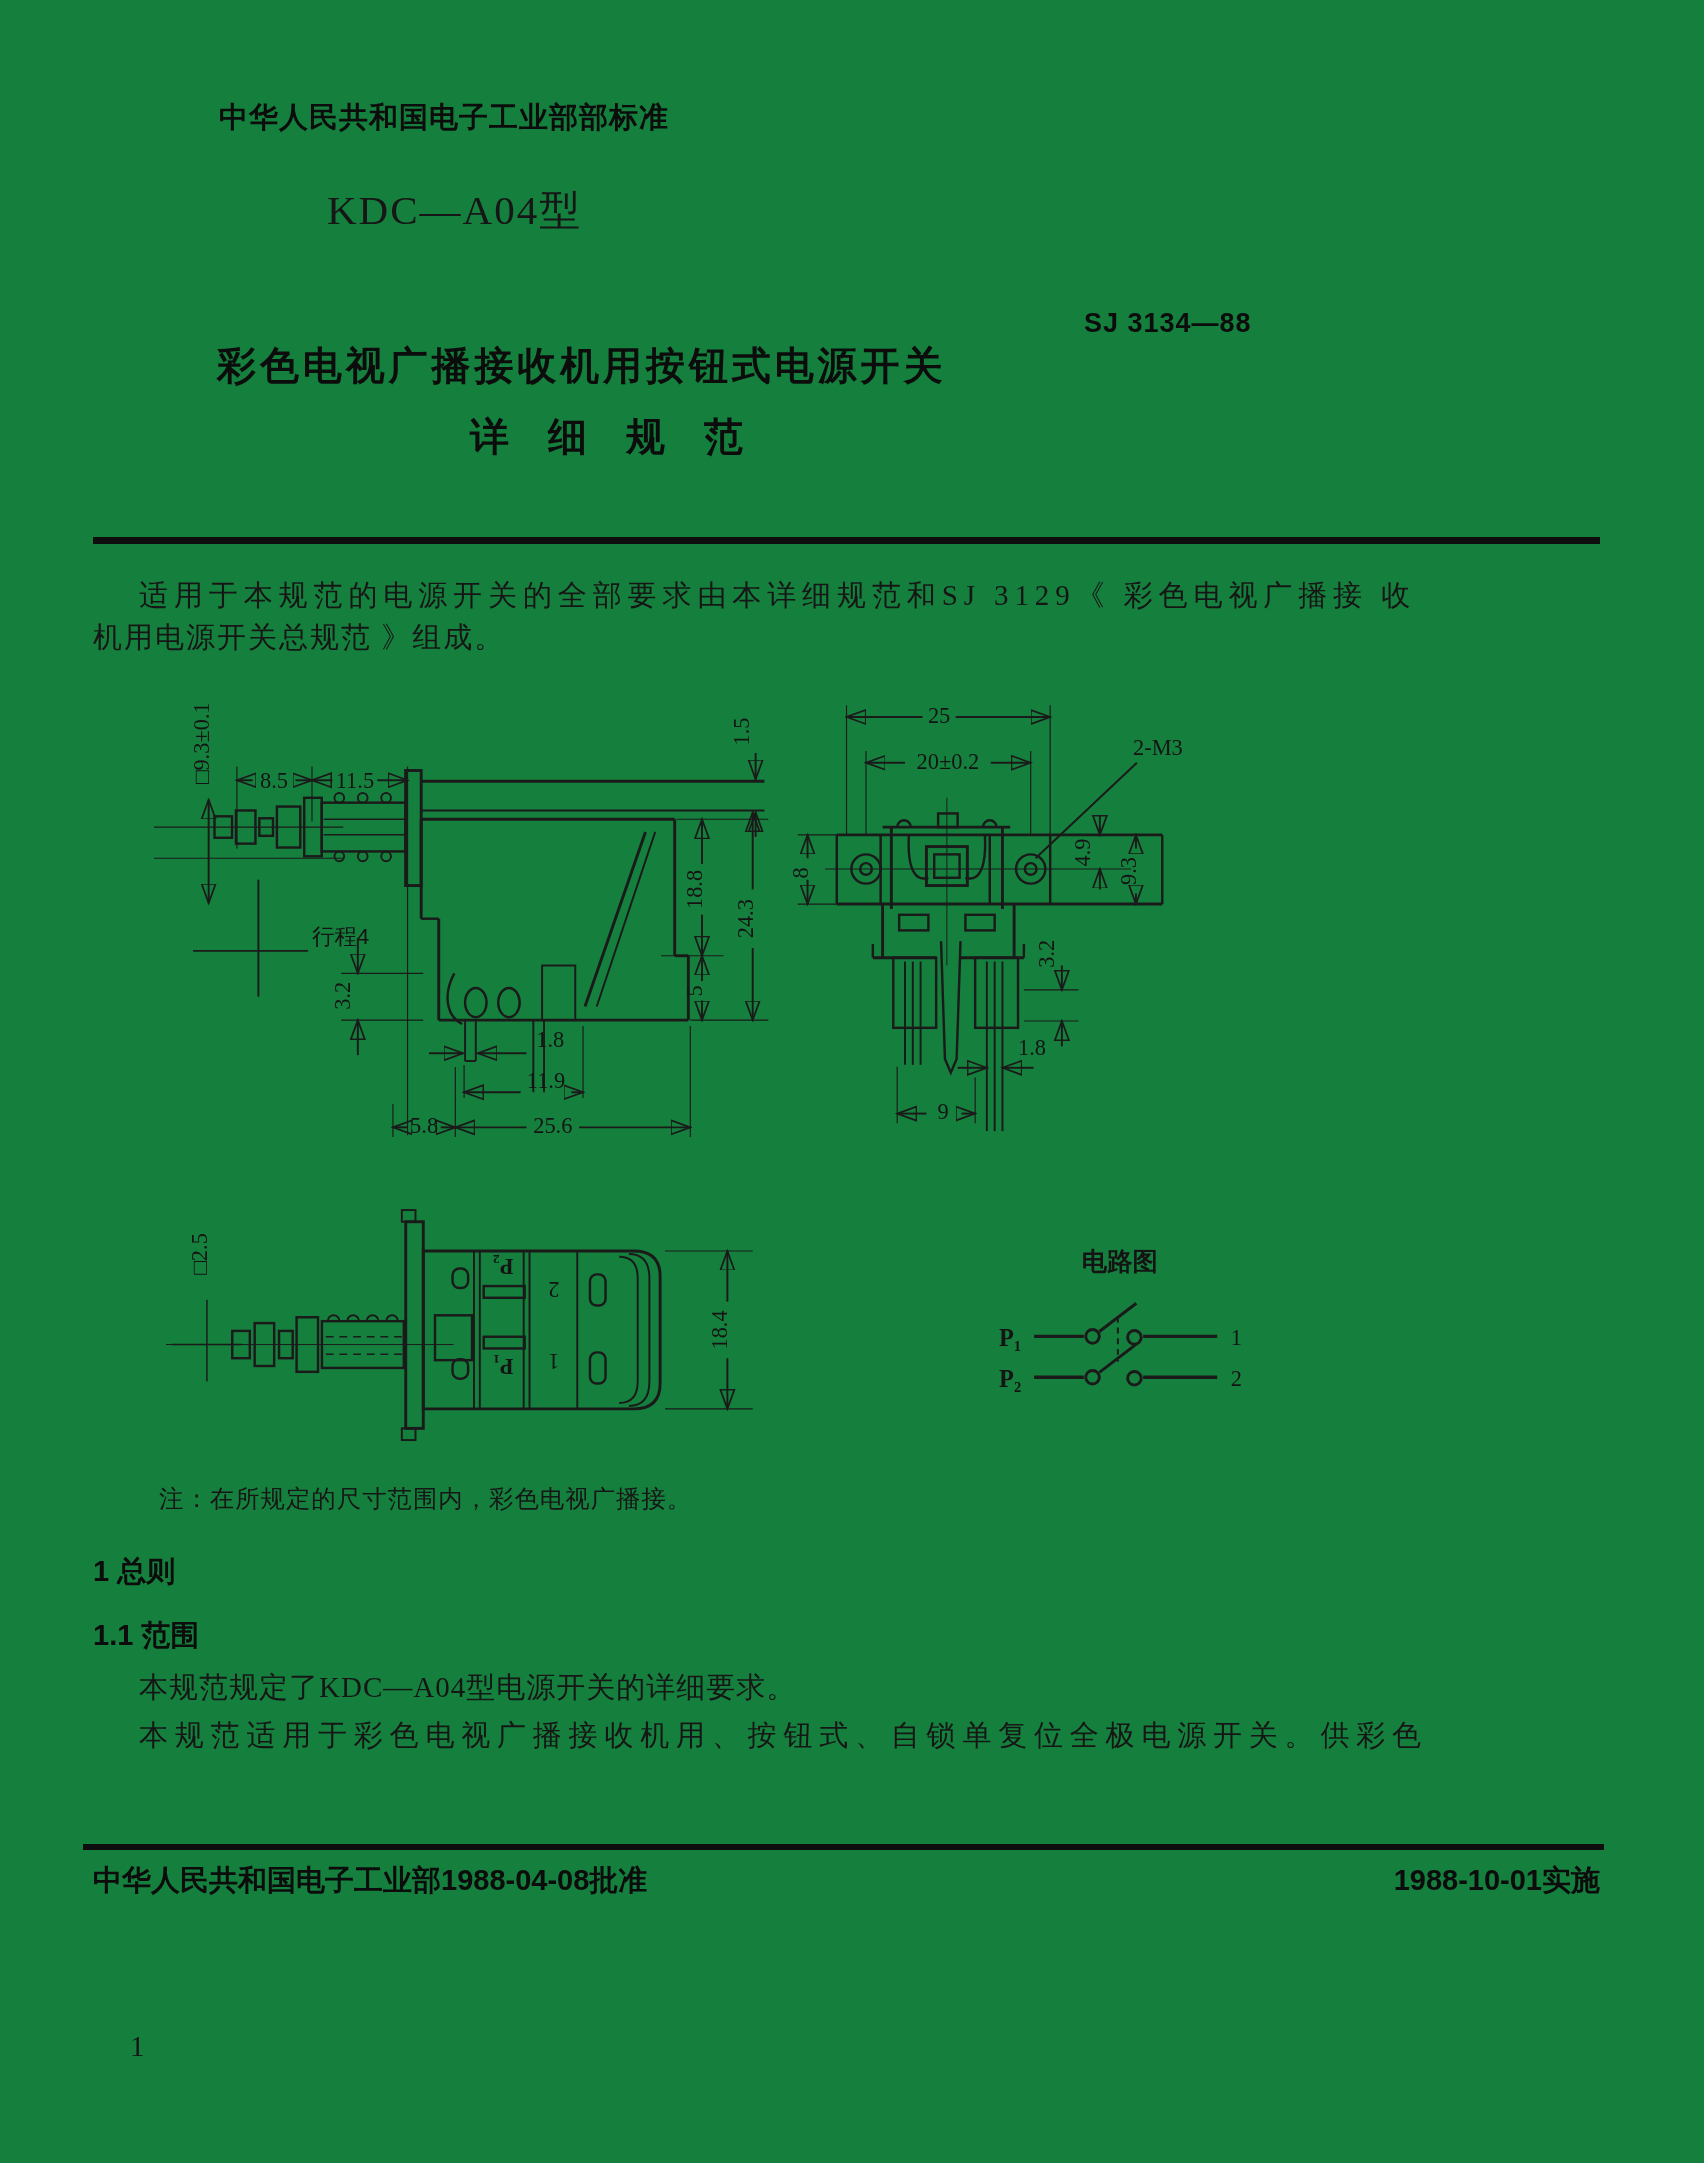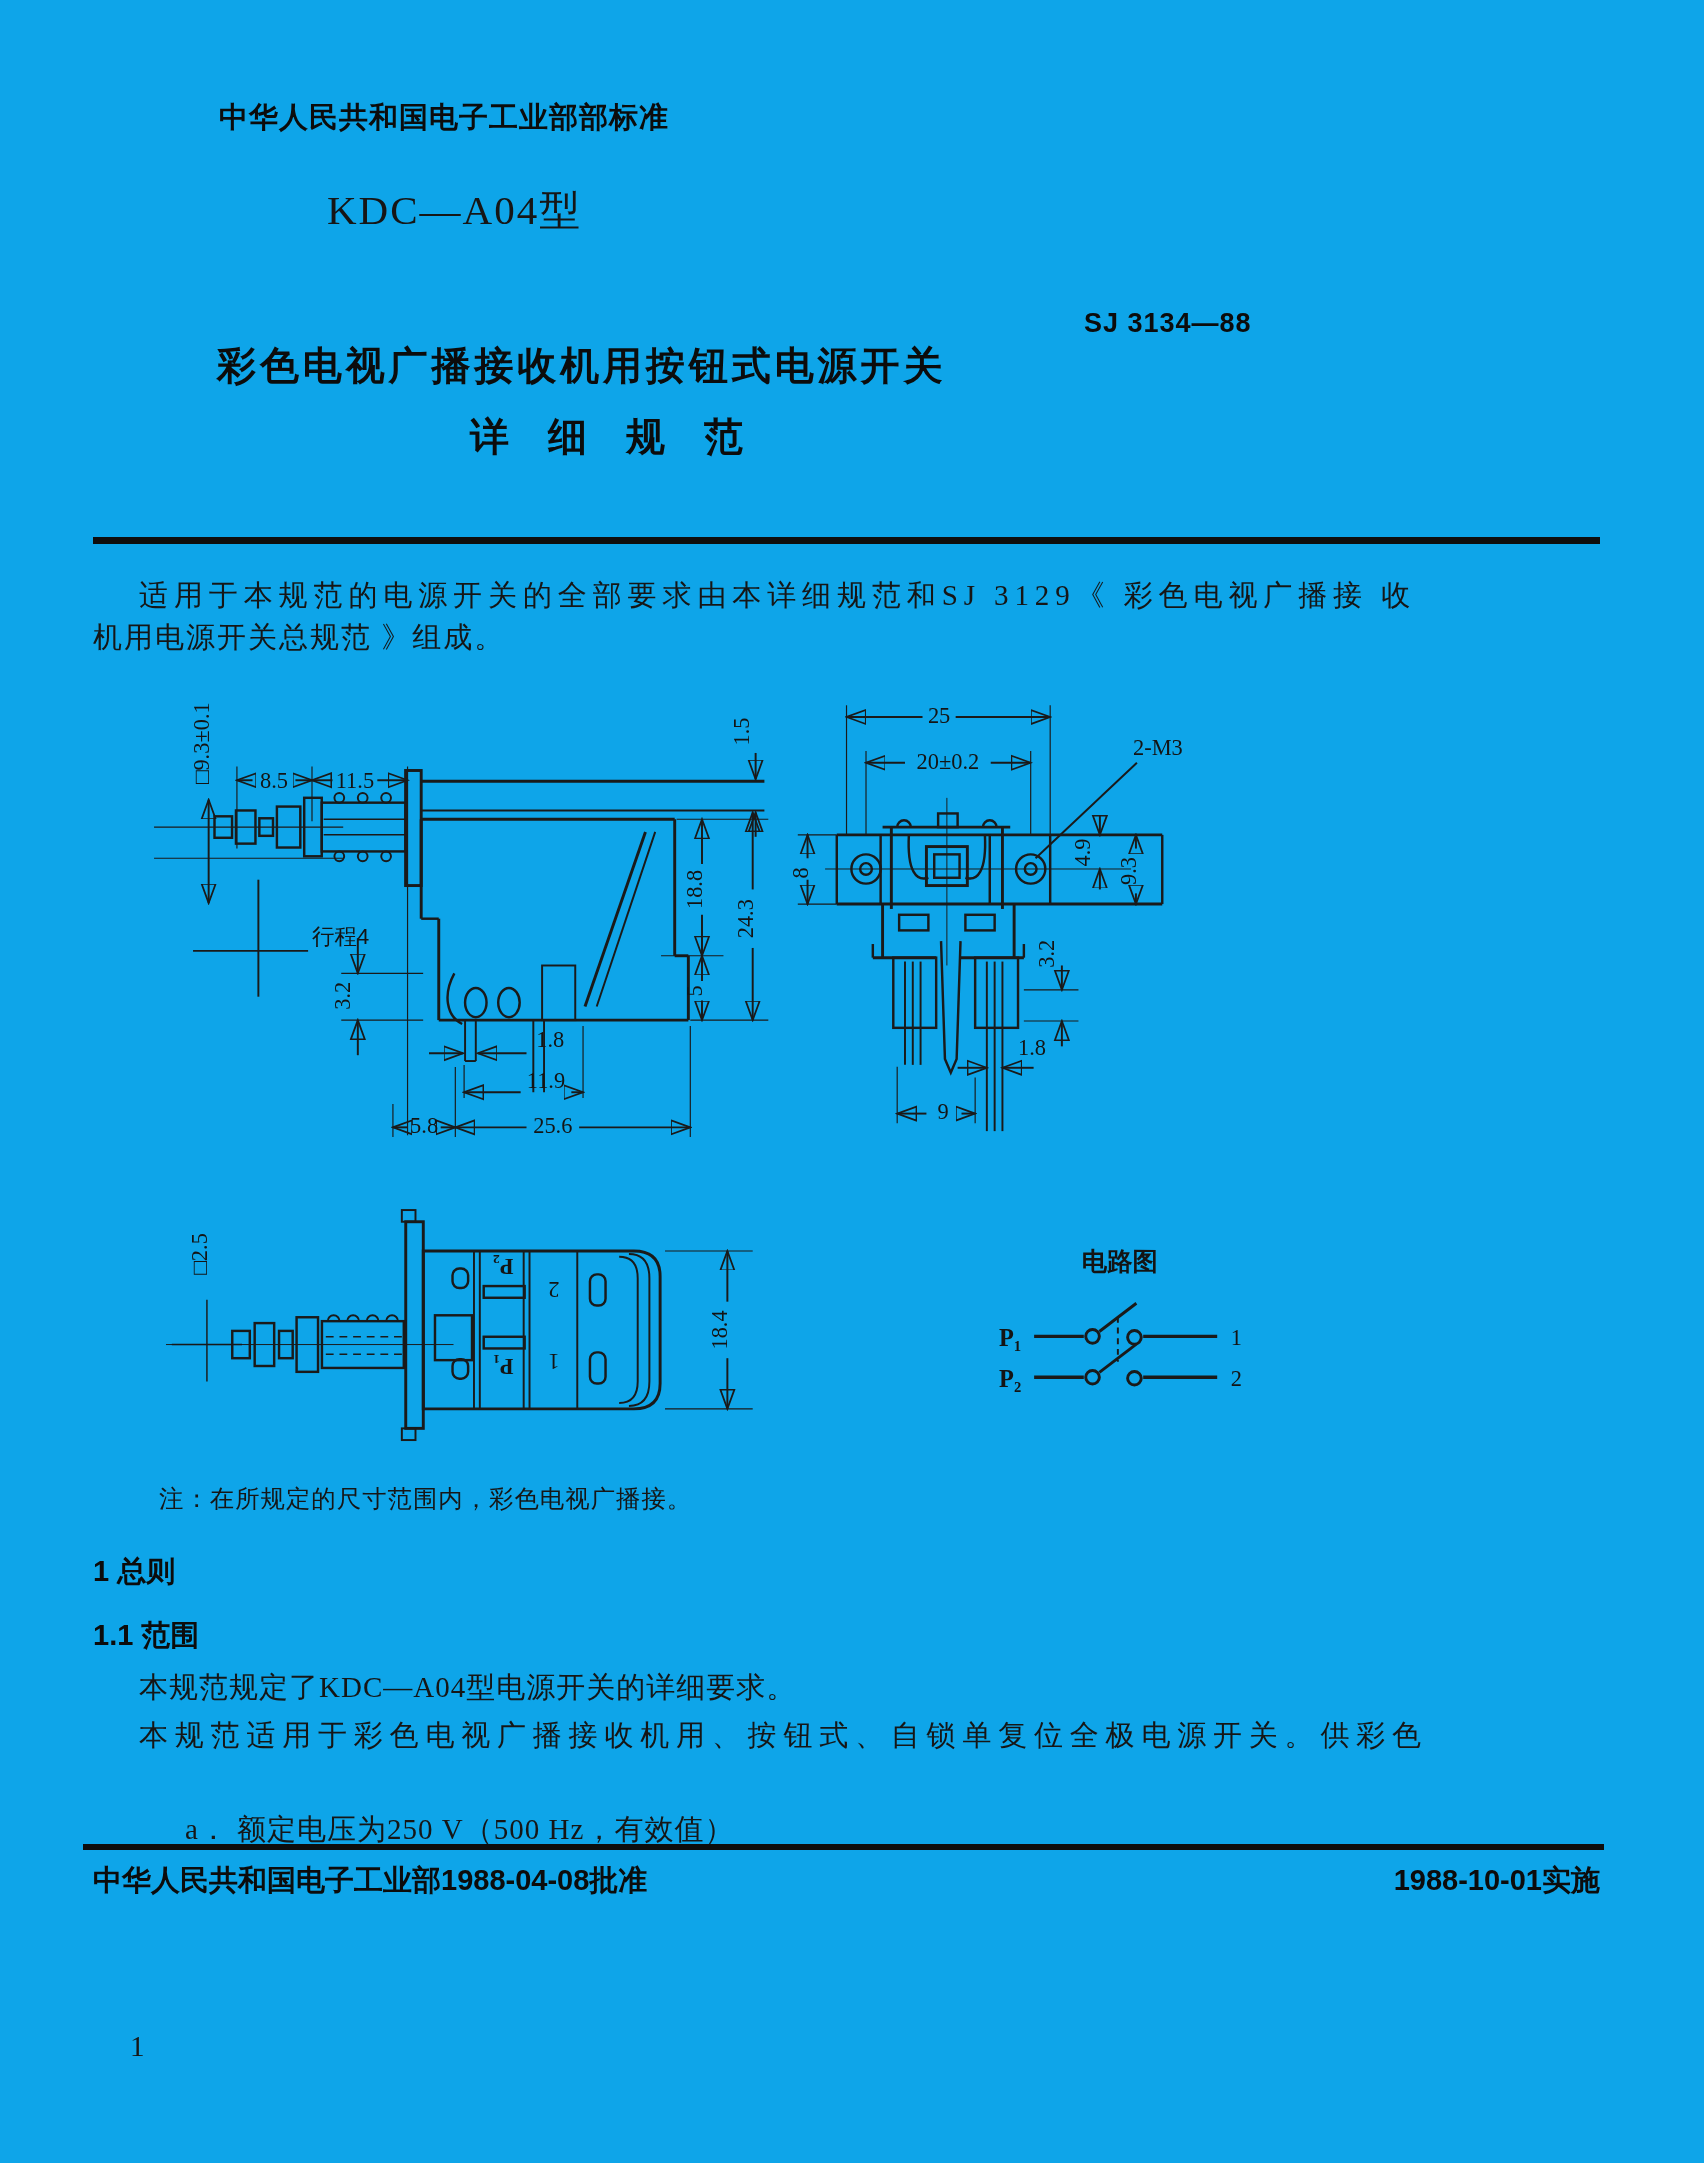--- a/index.html
+++ b/index.html
@@ -1,16 +1,16 @@
 <!DOCTYPE html>
 <html><head>
 <meta charset="utf-8">
 <style>
   html,body{margin:0;padding:0;background:#e8e8e8;}
-  .page{position:relative;width:1705px;height:2163px;background:#0ea5e9;overflow:hidden;
+  .page{position:relative;width:1705px;height:2163px;background:#15803d;overflow:hidden;
         font-family:"Liberation Serif","DejaVu Serif",serif;color:#141414;}
   .abs{position:absolute;white-space:nowrap;}
   .hei{font-family:"Liberation Sans","DejaVu Sans",sans-serif;font-weight:700;color:#0c0c0c;}
   .song{font-family:"Liberation Serif","DejaVu Serif",serif;color:#161616;}
   .rule{position:absolute;background:#0e0e0e;}
   svg{position:absolute;overflow:visible;}
   svg line,svg path,svg rect,svg circle,svg ellipse{stroke:#1a1a1a;fill:none;}
   svg text{font-family:"Liberation Serif","DejaVu Serif",serif;fill:#141414;stroke:none;font-size:23px;}
   svg text.cjk{font-family:"Liberation Sans","DejaVu Sans",sans-serif;}
   svg text.bold{font-weight:700;}
@@ -312,21 +312,20 @@
       <line x1="126" y1="80" x2="126" y2="126" stroke-width="2" stroke-dasharray="6,5"></line>
     </g>
   </svg>
 
   <div class="abs song" style="left:159px;top:1483px;font-size:24.4px;letter-spacing:1px;">注：在所规定的尺寸范围内，彩色电视广播接。</div>
 
   <div class="abs hei" style="left:93px;top:1552px;font-size:29px;">1  总则</div>
   <div class="abs hei" style="left:93px;top:1616px;font-size:29px;">1.1  范围</div>
   <div class="abs song" style="left:139px;top:1668px;font-size:29px;letter-spacing:1px;text-align:center;">本规范规定了KDC—A04型电源开关的详细要求。</div>
   <div class="abs song" style="left:139px;top:1716px;font-size:29px;letter-spacing:6.8px;">本规范适用于彩色电视广播接收机用、按钮式、自锁单复位全极电源开关。供彩色</div>
-  <div class="abs song" style="left:185px;top:1810px;font-size:29px;letter-spacing:1px;">a．  额定电压为250 V（500 Hz，有效值）</div>
 
   <div class="rule" style="left:83px;top:1844px;width:1521px;height:5.9px;"></div>
 
   <div class="abs hei" style="left:93px;top:1861px;font-size:29px;">中华人民共和国电子工业部1988-04-08批准</div>
   <div class="abs hei" style="right:105px;top:1861px;font-size:29px;">1988-10-01实施</div>
 
   <div class="abs song" style="left:130px;top:2030px;font-size:29px;">1</div>
 
 </div>
 

